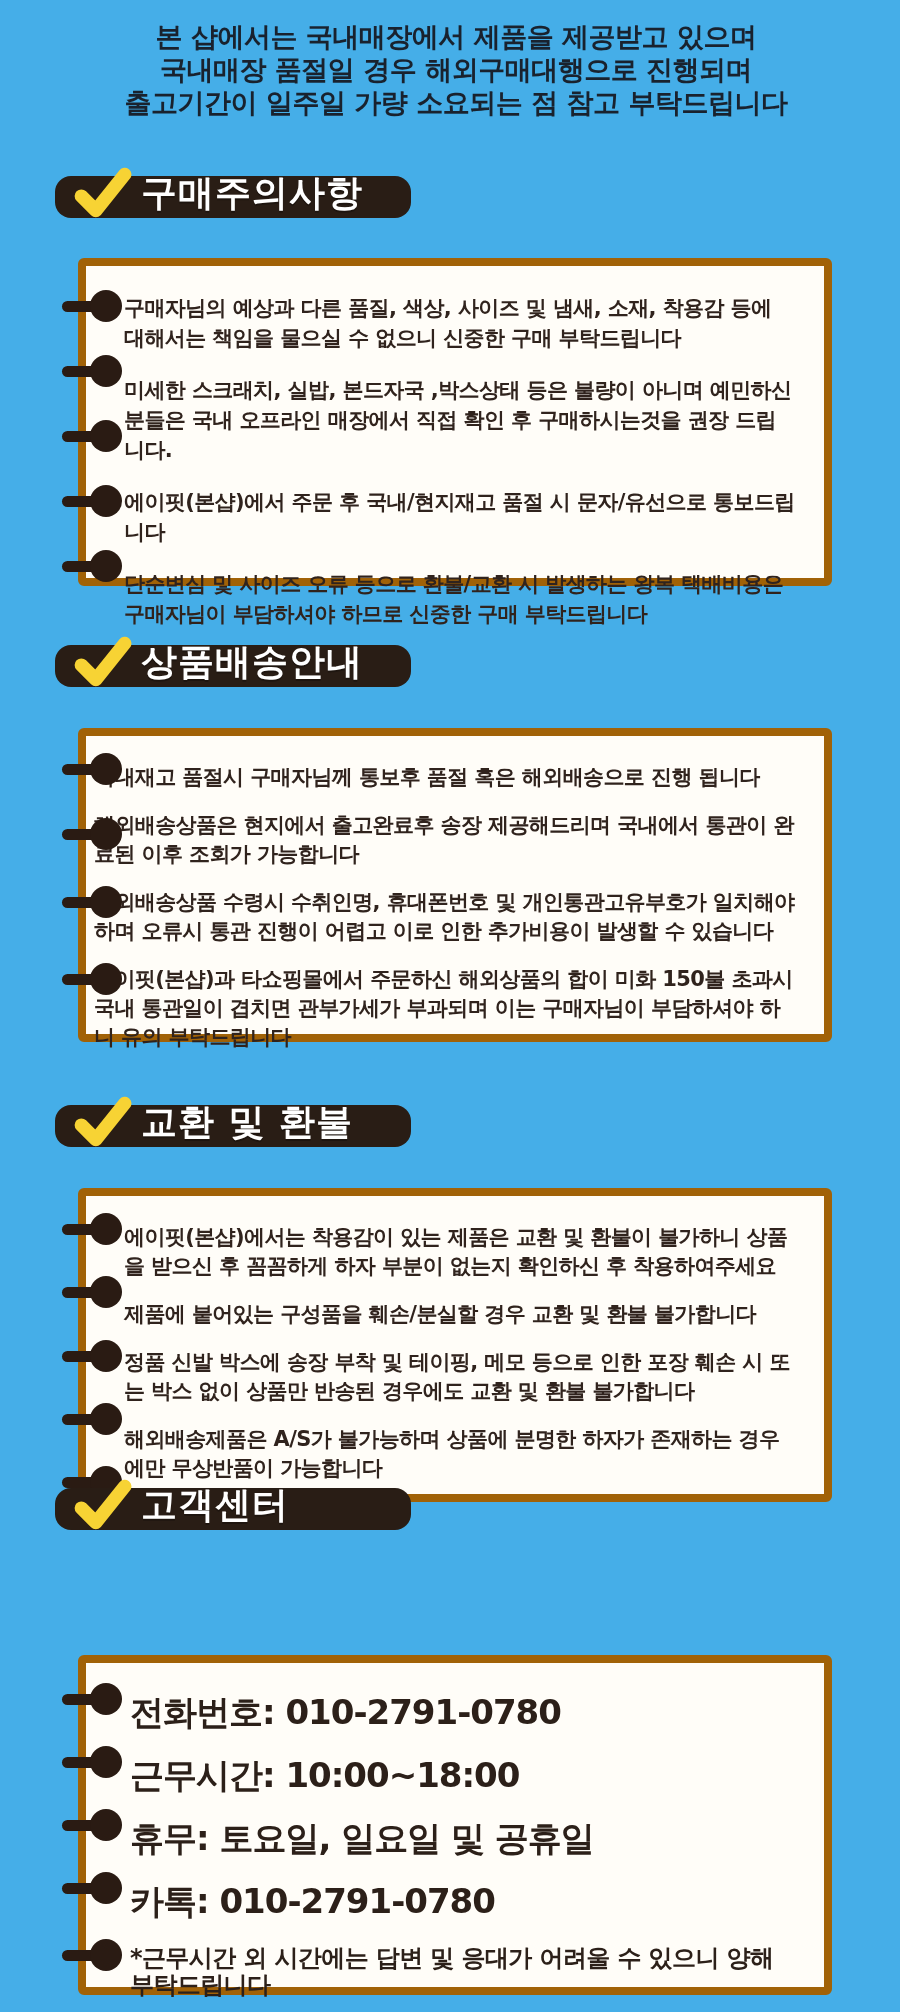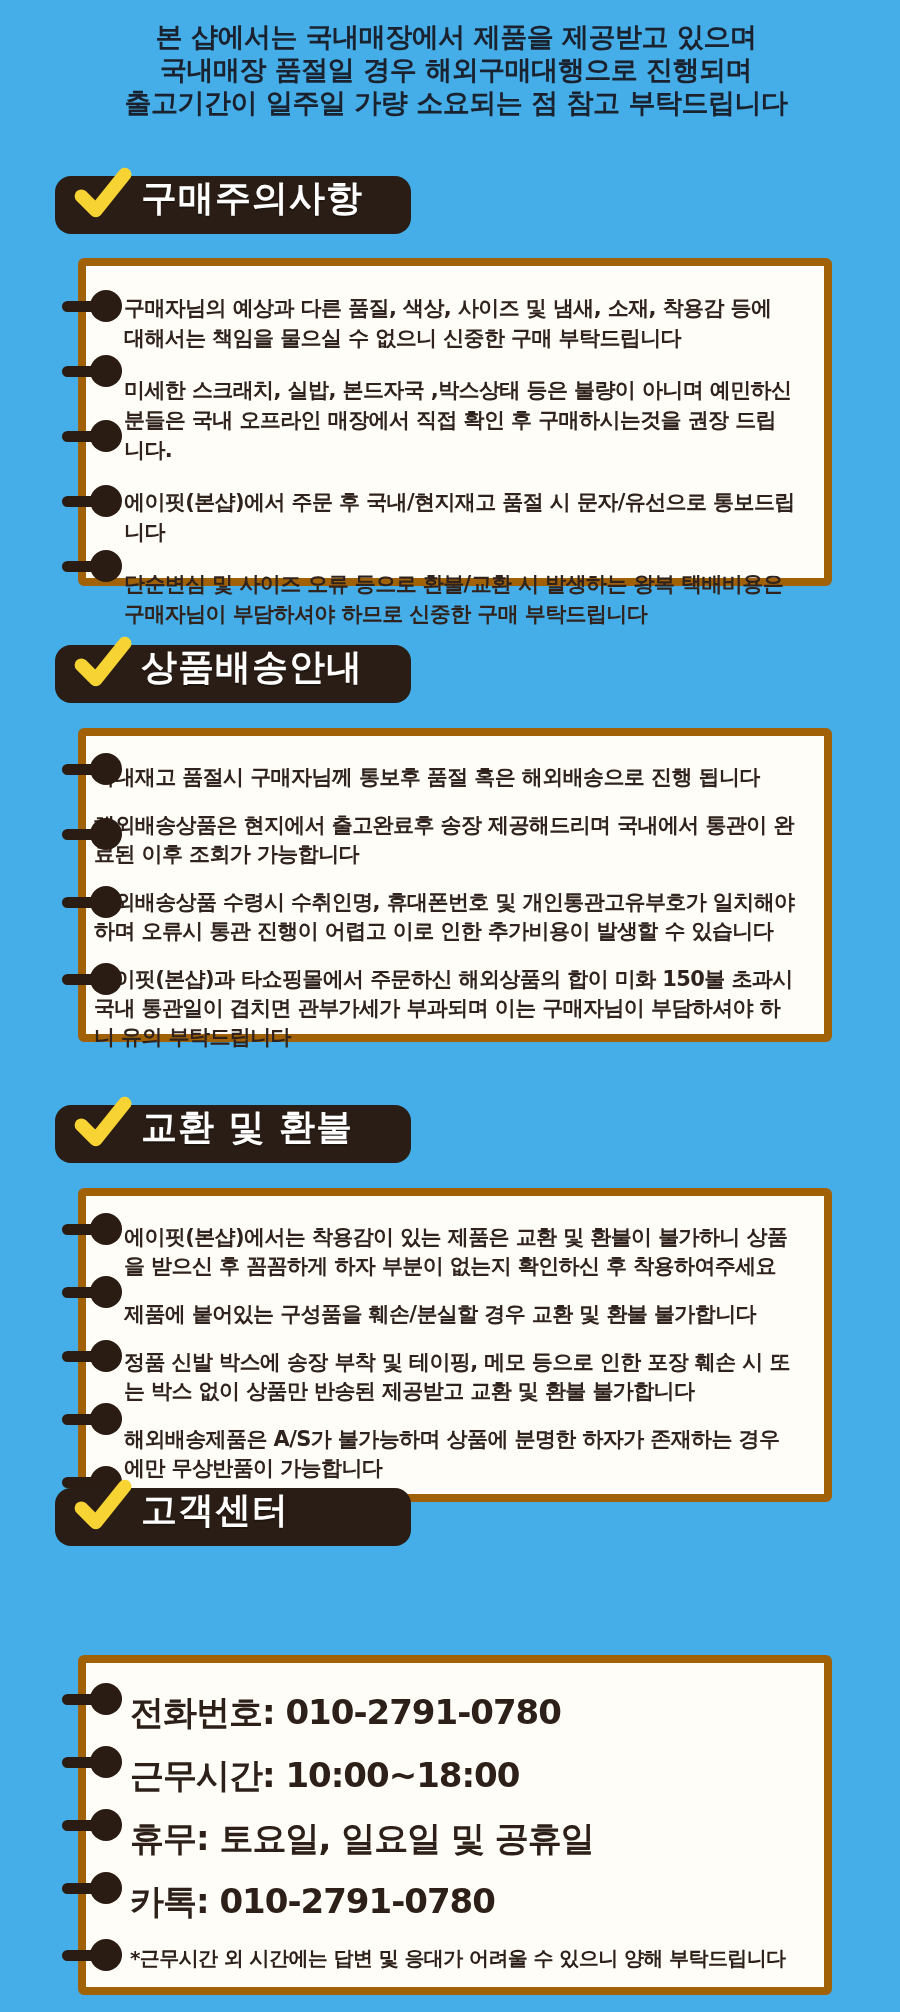--- a/index.html
+++ b/index.html
@@ -13,24 +13,24 @@
   
   .header{
     position:absolute;top:20px;left:0;width:100%;
     text-align:center;color:#19222e;
     font-size:27px;font-weight:800;line-height:33px;
     letter-spacing:-0.5px;
     padding-left:6px;
   }
   
   .badge{
-    position:absolute;left:55px;height:58px;min-width:356px;
+    position:absolute;left:55px;height:42px;min-width:356px;
     background:#291d15;border-radius:16px;
     box-sizing:border-box;
-    display:flex;align-items:center;
+    display:flex;
     padding:0 30px 0 86px;
     white-space:nowrap;
   }
   .badge .title{
     position:relative;top:-7px;
     color:#ffffff;font-size:36px;font-weight:800;
     letter-spacing:1px;
     text-shadow:0 2px 0 rgba(0,0,0,0.25);
   }
   .badge svg.check{
@@ -67,21 +67,21 @@
     background:#2a1b13;border-radius:50%;
   }
   
   .contact-line{
     font-size:34px;font-weight:800;line-height:63px;
     letter-spacing:-1px;color:#2c2019;
     white-space:nowrap;
   }
   .contact-note{
     margin-top:12px;
-    font-size:20px;font-weight:700;line-height:27px;
+    font-size:24px;font-weight:700;line-height:27px;
     letter-spacing:-0.6px;color:#2c2019;
   }
 </style>
 </head>
 <body>
 
 <div class="page">
 
   <div class="header">
     <div>본 샵에서는 국내매장에서 제품을 제공받고 있으며</div>
@@ -156,21 +156,21 @@
   <div class="badge" style="top:1105px;">
     <svg class="check" viewBox="0 0 60 60">
       <path d="M10 33 L24 47 L52 12" fill="none" stroke="#f7d334" stroke-width="13" stroke-linecap="round" stroke-linejoin="round"></path>
     </svg>
     <span class="title">교환 및 환불</span>
   </div>
 
   <div class="note-box tight" style="top:1188px;height:314px;">
     <p>에이핏(본샵)에서는 착용감이 있는 제품은 교환 및 환불이 불가하니 상품을 받으신 후 꼼꼼하게 하자 부분이 없는지 확인하신 후 착용하여주세요</p>
     <p>제품에 붙어있는 구성품을 훼손/분실할 경우 교환 및 환불 불가합니다</p>
-    <p>정품 신발 박스에 송장 부착 및 테이핑, 메모 등으로 인한 포장 훼손 시 또는 박스 없이 상품만 반송된 제공받고 교환 및 환불 불가합니다</p>
+    <p>정품 신발 박스에 송장 부착 및 테이핑, 메모 등으로 인한 포장 훼손 시 또는 박스 없이 상품만 반송된 경우에도 교환 및 환불 불가합니다</p>
     <p>해외배송제품은 A/S가 불가능하며 상품에 분명한 하자가 존재하는 경우에만 무상반품이 가능합니다</p>
   <div class="pin" style="top: 17px;">
         <div class="stem"></div>
         <div class="head"></div>
       </div>
       <div class="pin" style="top: 80px;">
         <div class="stem"></div>
         <div class="head"></div>
       </div>
       <div class="pin" style="top: 144px;">

